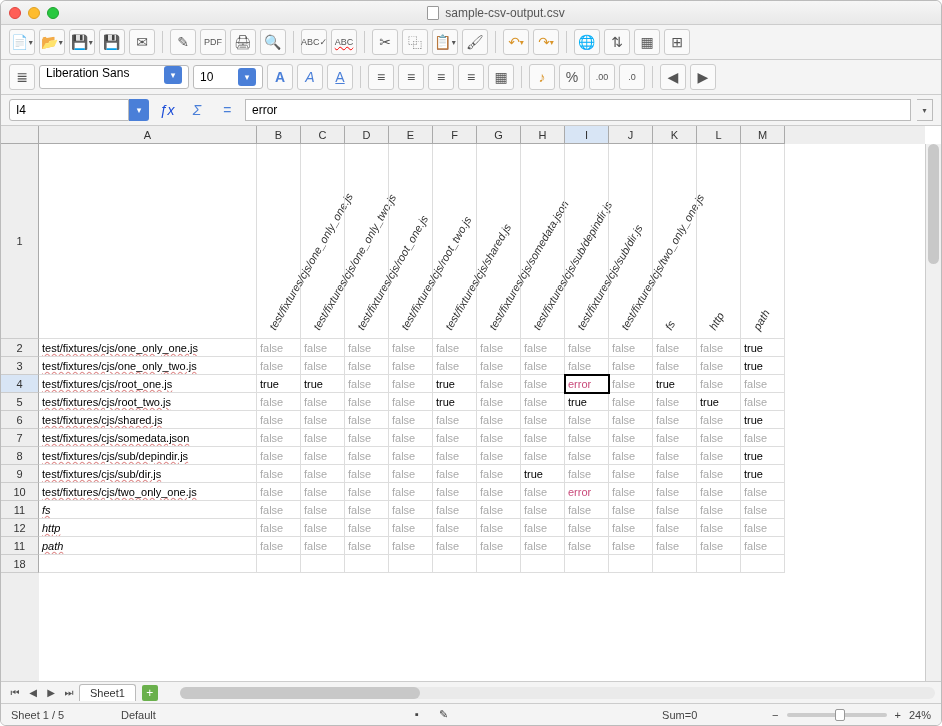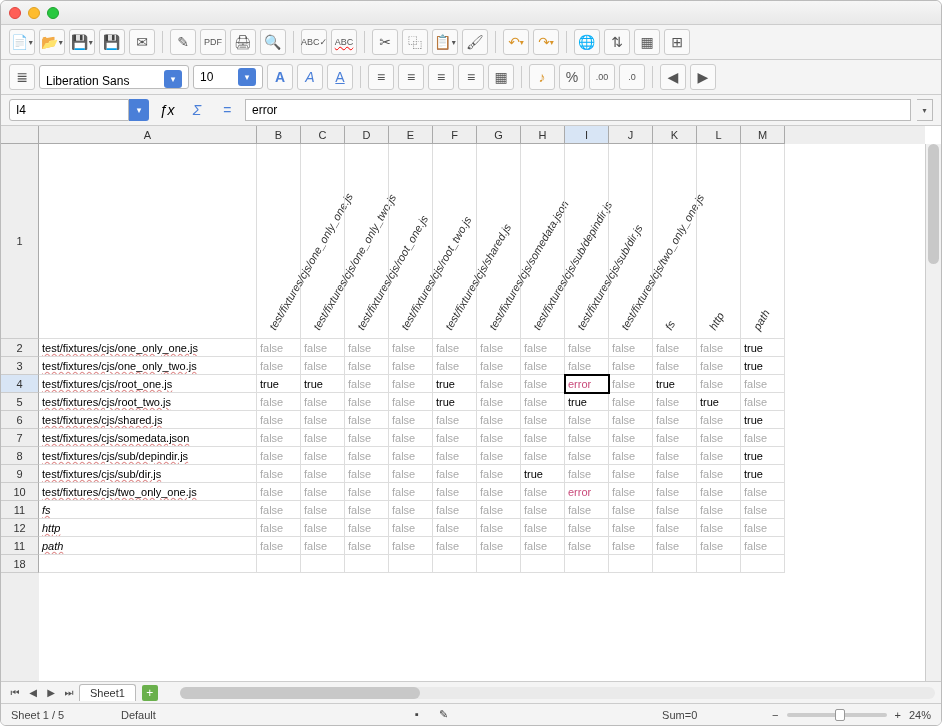--- a/index.html
+++ b/index.html
@@ -10,32 +10,32 @@
 .tl.red { background: #ff5f57; border: 0.5px solid #e04640; }
 .tl.yel { background: #febc2e; border: 0.5px solid #dfa023; }
 .tl.grn { background: #28c840; border: 0.5px solid #1fa32f; }
 .title { flex: 1; text-align: center; color: #555; font-size: 12px; display: flex; align-items: center; justify-content: center; gap: 6px; }
 .title .doc-icon { width: 12px; height: 14px; background: #fff; border: 1px solid #999; border-radius: 1px; position: relative; }
 .toolbar { background: #f4f4f4; border-bottom: 1px solid #ccc; padding: 4px 8px; display: flex; align-items: center; gap: 4px; flex-wrap: wrap; }
 .tb-row { display: flex; align-items: center; gap: 4px; width: 100%; }
 .tb-btn { width: 26px; height: 26px; background: #fafafa; border: 1px solid #ccc; border-radius: 3px; display: flex; align-items: center; justify-content: center; font-size: 14px; color: #555; cursor: pointer; }
 .tb-sep { width: 1px; height: 22px; background: #ccc; margin: 0 3px; }
 select, .combo { height: 24px; border: 1px solid #bbb; border-radius: 3px; background: #fff; padding: 0 6px; font-size: 12px; }
-.font-combo { width: 150px; display: flex; align-items: flex-end; justify-content: space-between; }
+.font-combo { width: 150px; display: flex; align-items: flex-start; justify-content: space-between; }
 .font-combo .btn { width: 18px; height: 18px; background: #4a7fd8; border-radius: 3px; display: flex; align-items: center; justify-content: center; color: #fff; font-size: 9px; }
 .size-combo { width: 70px; display: flex; align-items: center; justify-content: space-between; }
 .size-combo .btn { width: 18px; height: 18px; background: #4a7fd8; border-radius: 3px; display: flex; align-items: center; justify-content: center; color: #fff; font-size: 9px; }
 .fstyle { font-style: italic; }
 .funder { text-decoration: underline; }
 
 .namebar { background: #f4f4f4; border-bottom: 1px solid #ccc; padding: 4px 8px; display: flex; align-items: center; gap: 6px; }
 .namebox { display: flex; align-items: center; }
 .namebox input { width: 120px; height: 22px; border: 1px solid #bbb; border-radius: 3px 0 0 3px; padding: 0 6px; font-size: 12px; }
 .namebox .dd { width: 20px; height: 22px; background: #4a7fd8; border-radius: 0 3px 3px 0; display: flex; align-items: center; justify-content: center; color: #fff; font-size: 9px; }
-.fxbtn { width: 24px; height: 20px; display: flex; align-items: center; justify-content: center; color: #000000; font-size: 14px; font-style: italic; cursor: pointer; }
+.fxbtn { width: 24px; height: 20px; display: flex; align-items: center; justify-content: center; color: #1d4ed8; font-size: 14px; font-style: italic; cursor: pointer; }
 .formula-input { flex: 1; height: 22px; border: 1px solid #bbb; background: #fff; padding: 0 6px; font-size: 12px; }
 .formula-dd { width: 16px; height: 22px; border: 1px solid #bbb; border-left: none; display: flex; align-items: center; justify-content: center; font-size: 8px; color: #555; }
 
 .sheet-area { position: relative; overflow: hidden; height: 555px; background: #fff; }
 .corner { position: absolute; top: 0; left: 0; width: 38px; height: 18px; background: #eee; border-right: 1px solid #aaa; border-bottom: 1px solid #aaa; z-index: 3; }
 .col-headers { position: absolute; top: 0; left: 38px; right: 16px; height: 18px; display: flex; background: #eee; z-index: 2; }
 .col-h { border-right: 1px solid #aaa; border-bottom: 1px solid #aaa; display: flex; align-items: center; justify-content: center; font-size: 11px; color: #333; }
 .col-h.sel { background: #d8e5f5; }
 .row-headers { position: absolute; top: 18px; left: 0; width: 38px; bottom: 0; background: #eee; z-index: 2; }
 .row-h { height: 18px; border-right: 1px solid #aaa; border-bottom: 1px solid #ccc; display: flex; align-items: center; justify-content: center; font-size: 11px; color: #333; }
@@ -70,20 +70,24 @@
 .zoom-slider .knob { position: absolute; left: 48px; top: -4px; width: 10px; height: 12px; background: #fff; border: 1px solid #999; border-radius: 2px; }
 </style>
 </head>
 <body>
 
 <div class="titlebar">
   <div class="traffic">
     <div class="tl red"></div>
     <div class="tl yel"></div>
     <div class="tl grn"></div>
+  </div>
+  <div class="title">
+    <span class="doc-icon"></span>
+    <span>sample-csv-output.csv</span>
   </div>
 </div>
 
 <div class="toolbar">
   <div class="tb-row">
     <div class="tb-btn">📄<span class="arrow" style="font-size:8px;">▾</span></div>
     <div class="tb-btn">📂<span style="font-size:8px;">▾</span></div>
     <div class="tb-btn">💾<span style="font-size:8px;">▾</span></div>
     <div class="tb-btn">💾</div>
     <div class="tb-btn">✉</div>

